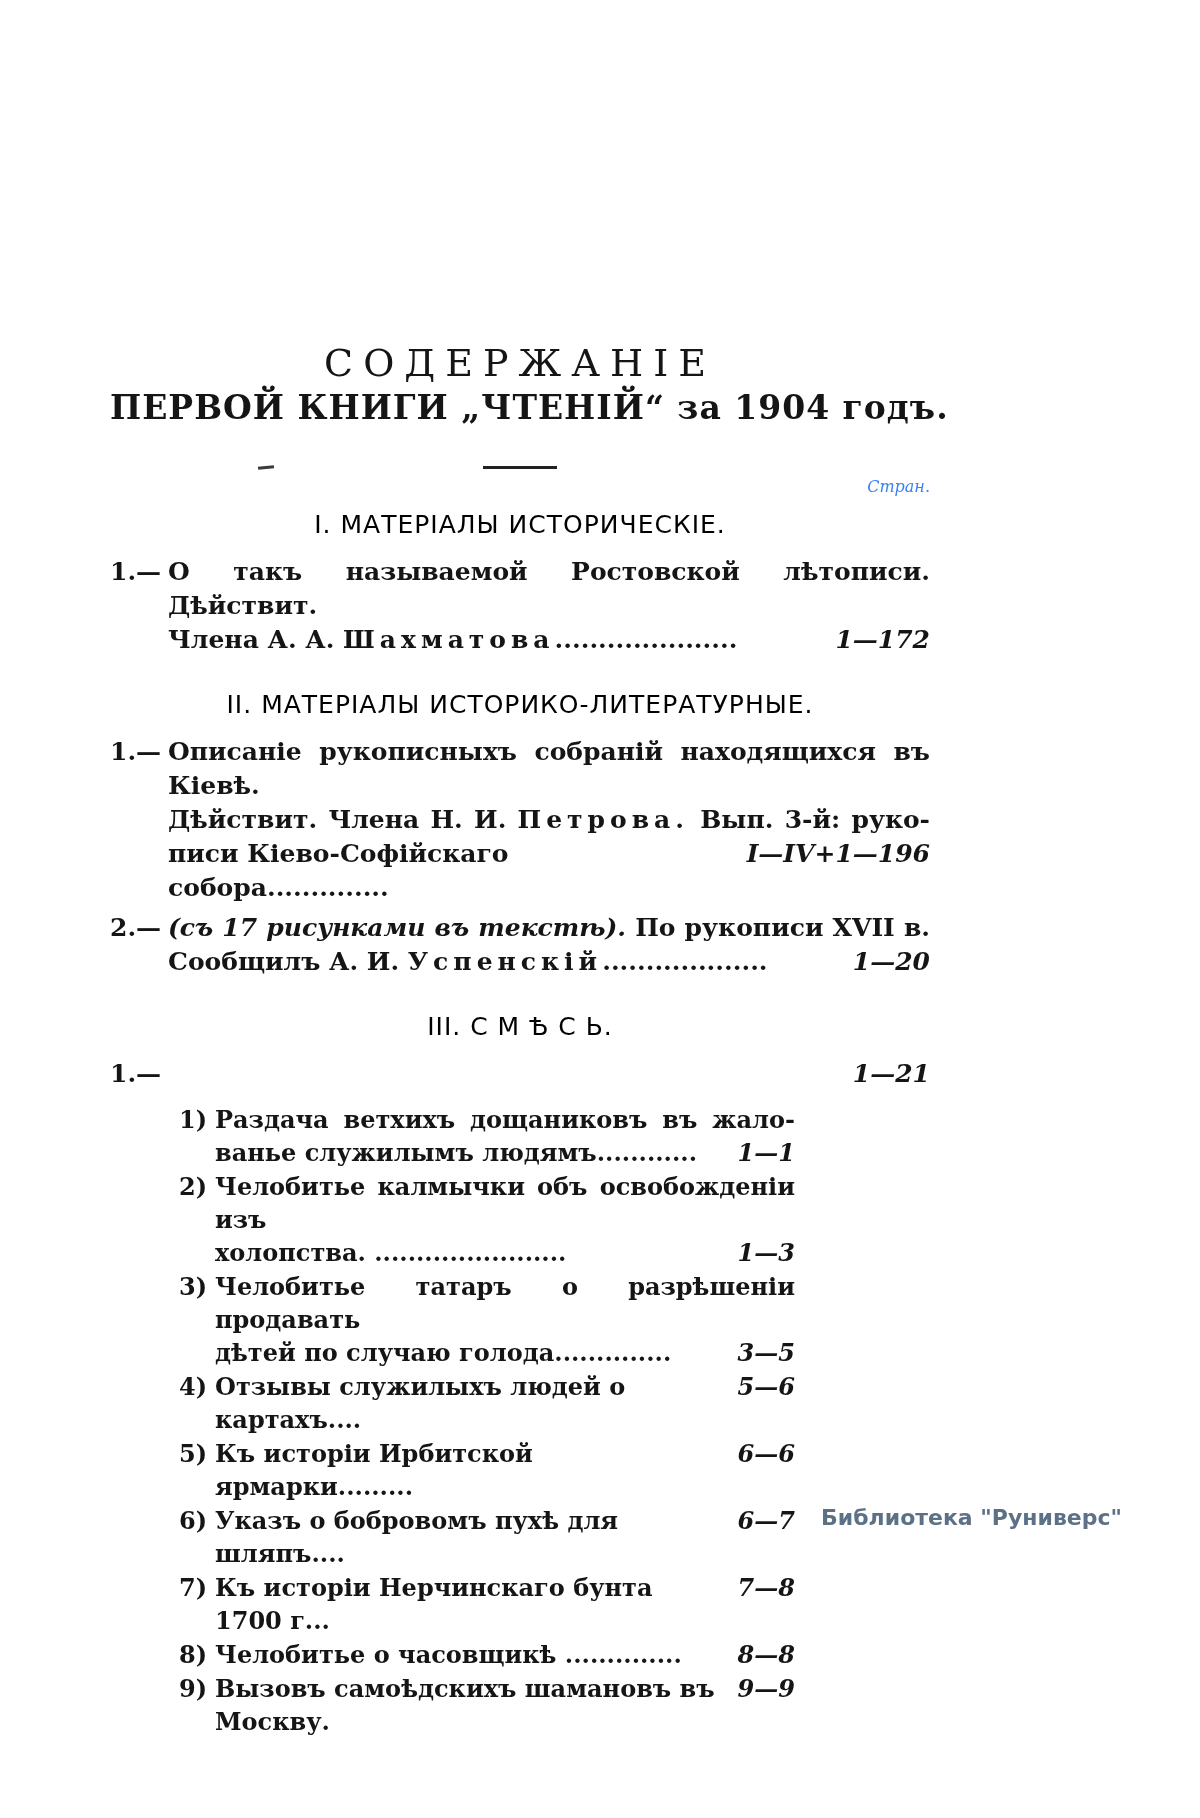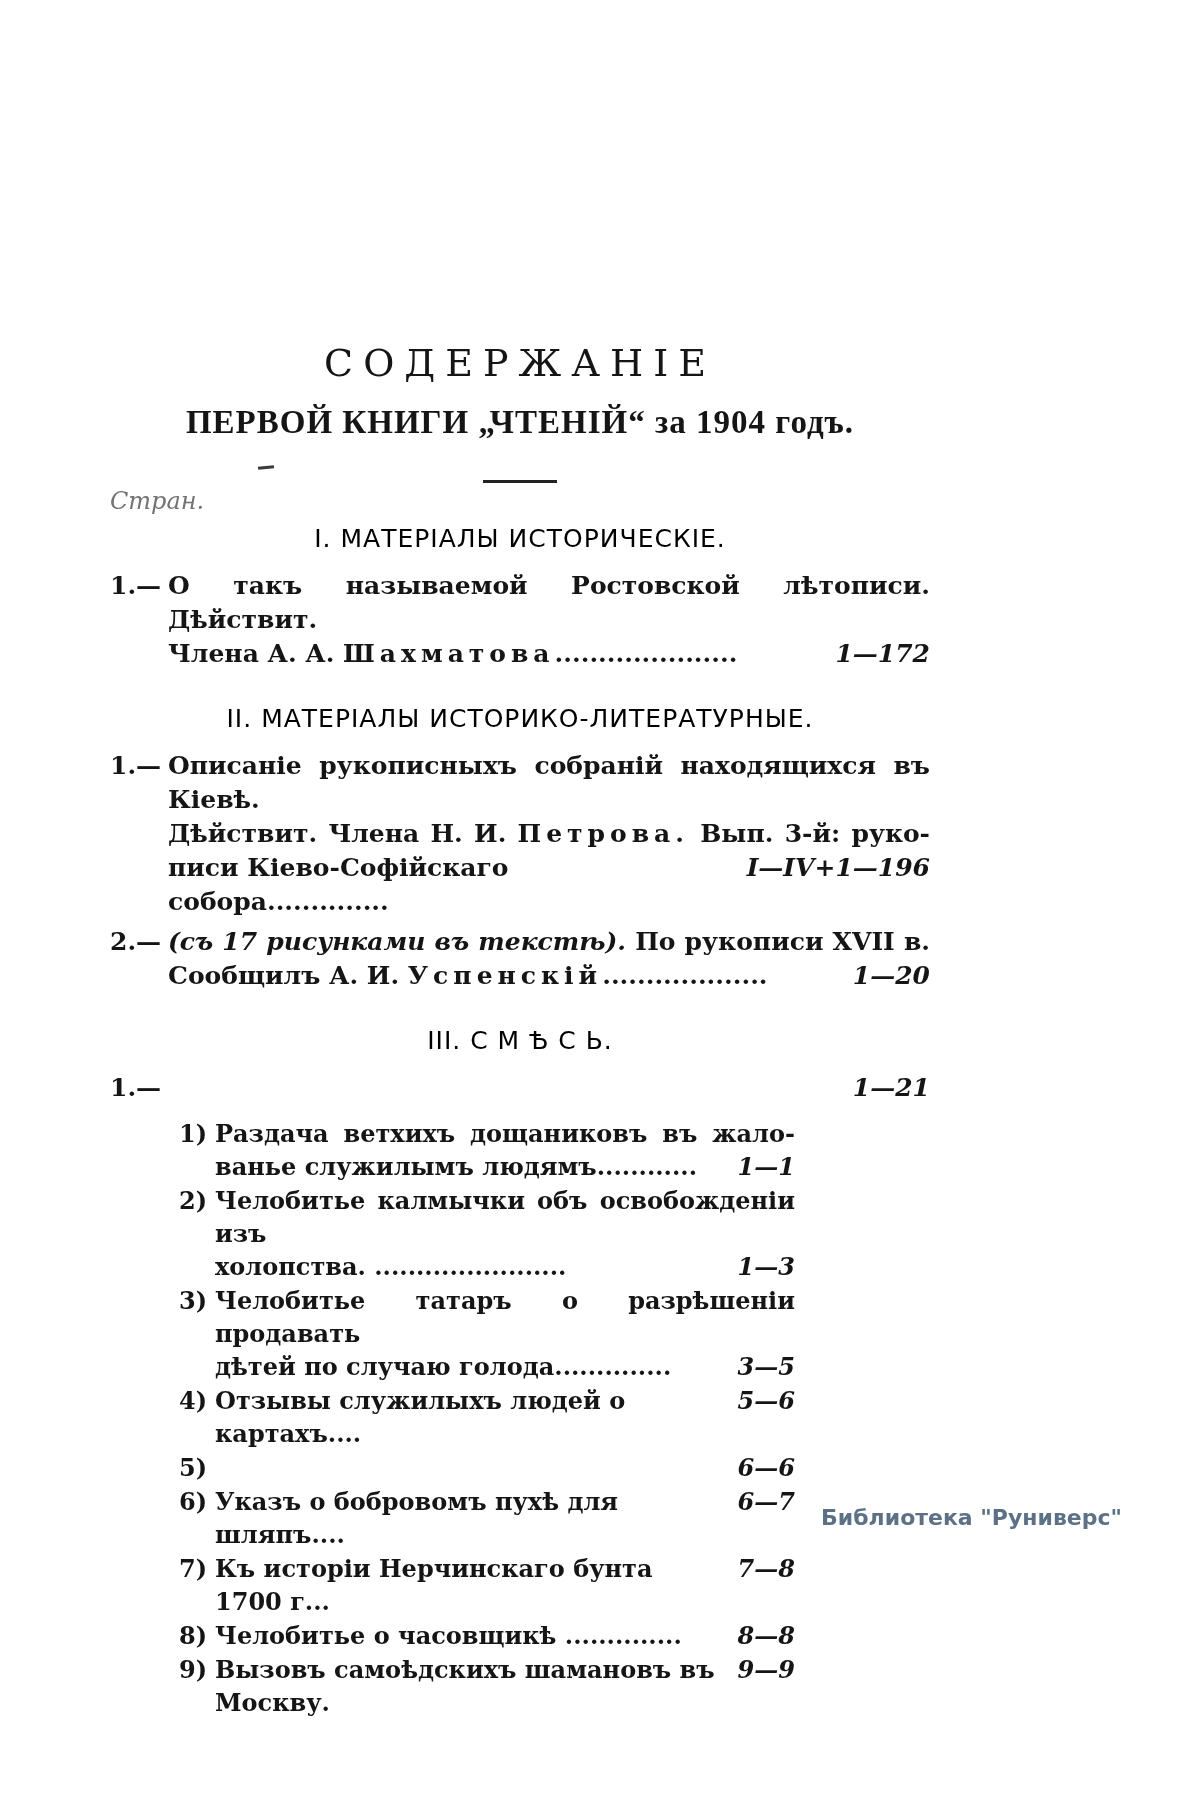--- a/index.html
+++ b/index.html
@@ -30,47 +30,45 @@
     line-height: 46px;
     letter-spacing: 10px;
     font-weight: 400;
     white-space: nowrap;
   }
   .subtitle {
     text-align: center;
     font-size: 33px;
     line-height: 44px;
     font-weight: 700;
-    margin-top: 14px;
     letter-spacing: 1px;
     white-space: nowrap;
-    font-family: Liberation Serif, serif;
   }
   .stray {
     position: absolute;
     left: 148px;
     top: 126px;
     width: 16px;
     height: 3px;
     background: #3a3a3a;
     transform: rotate(-6deg);
   }
   .rule {
     width: 74px;
     height: 3px;
     background: #222;
     margin: 36px auto 0 auto;
   }
   .pages-label {
-    text-align: left;
+    text-align: right;
     font-style: italic;
-    font-size: 24px;
+    font-size: 16px;
     line-height: 24px;
     margin-top: 6px;
-    color: #737373;
+    color: #3b82f6;
   }
   .section-heading {
     text-align: center;
     font-family: "DejaVu Sans", sans-serif;
     font-size: 25px;
     line-height: 32px;
     font-weight: 400;
     letter-spacing: 1px;
     margin: 32px 0 14px 0;
     color: #000000;
@@ -229,20 +227,21 @@
               <div class="line last">
                 <span class="line-text"><span>Отзывы служилыхъ людей о картахъ....</span></span>
                 <span class="pages">5—6</span>
               </div>
             </div>
           </div>
           <div class="subitem">
             <span class="num">5)</span>
             <div class="entry-body">
               <div class="line last">
+                <span class="line-text"><span>Къ исторіи Ирбитской ярмарки.........</span></span>
                 <span class="pages">6—6</span>
               </div>
             </div>
           </div>
           <div class="subitem">
             <span class="num">6)</span>
             <div class="entry-body">
               <div class="line last">
                 <span class="line-text"><span>Указъ о бобровомъ пухѣ для шляпъ....</span></span>
                 <span class="pages">6—7</span>

